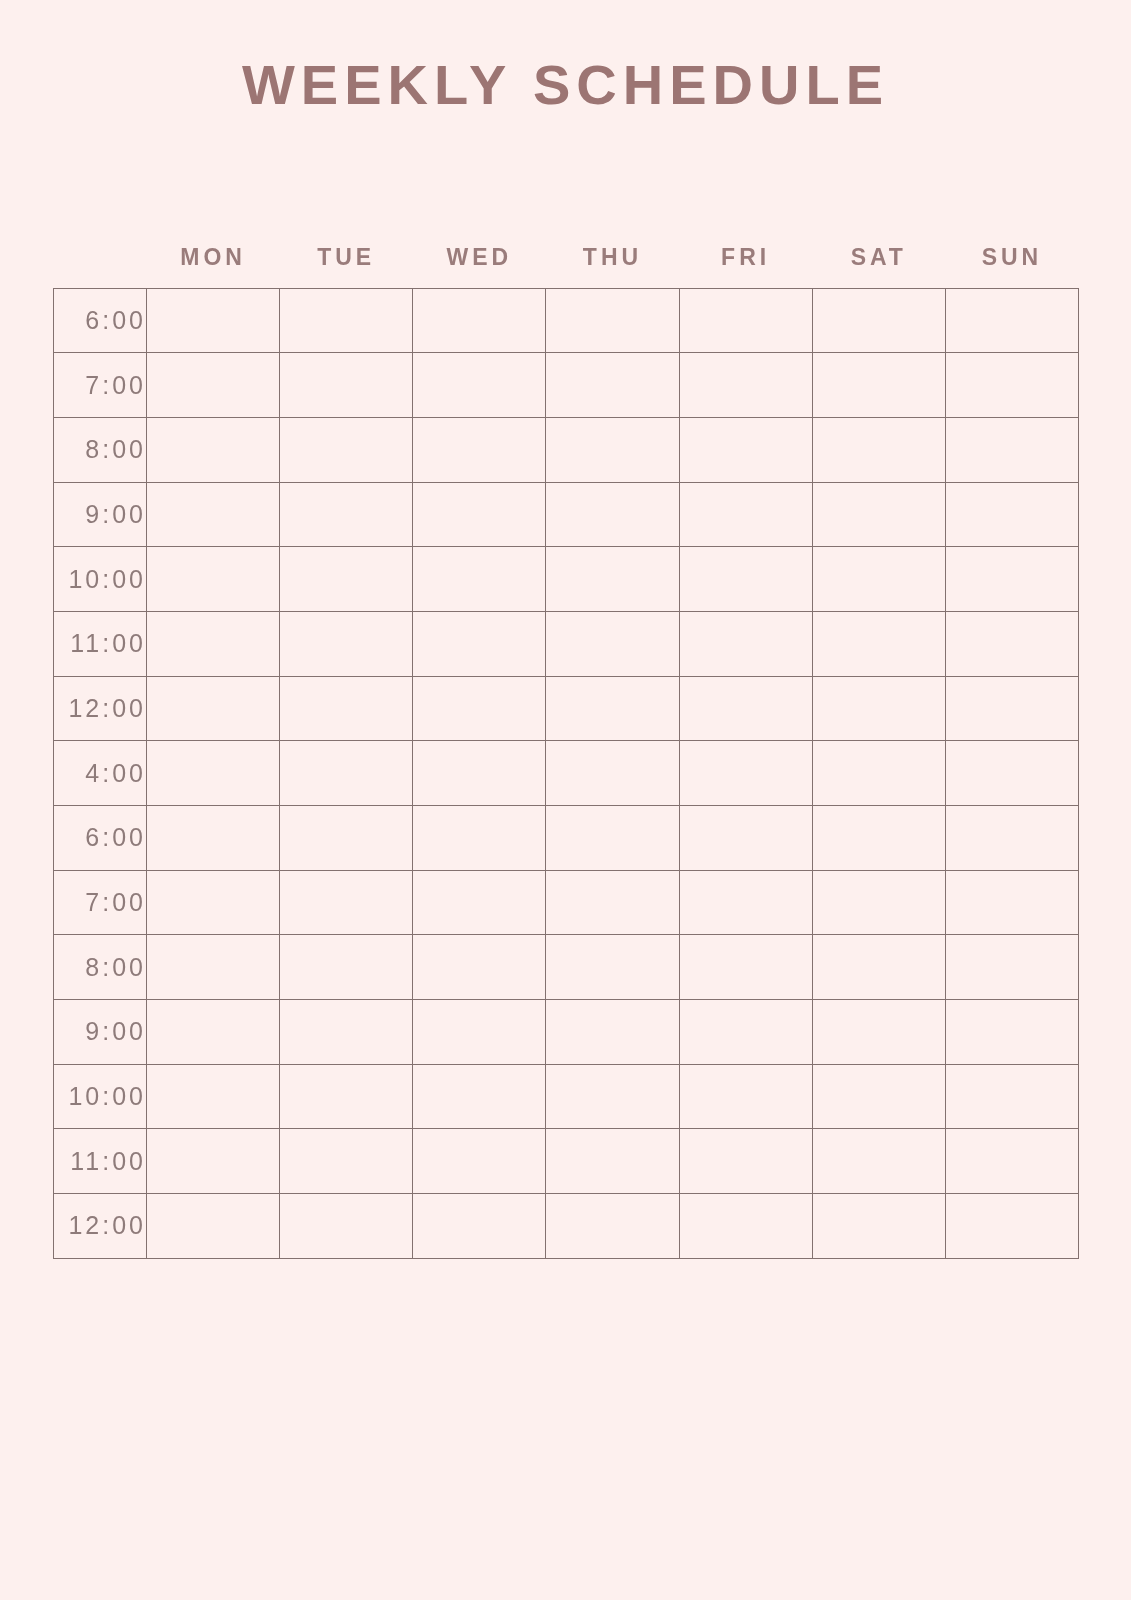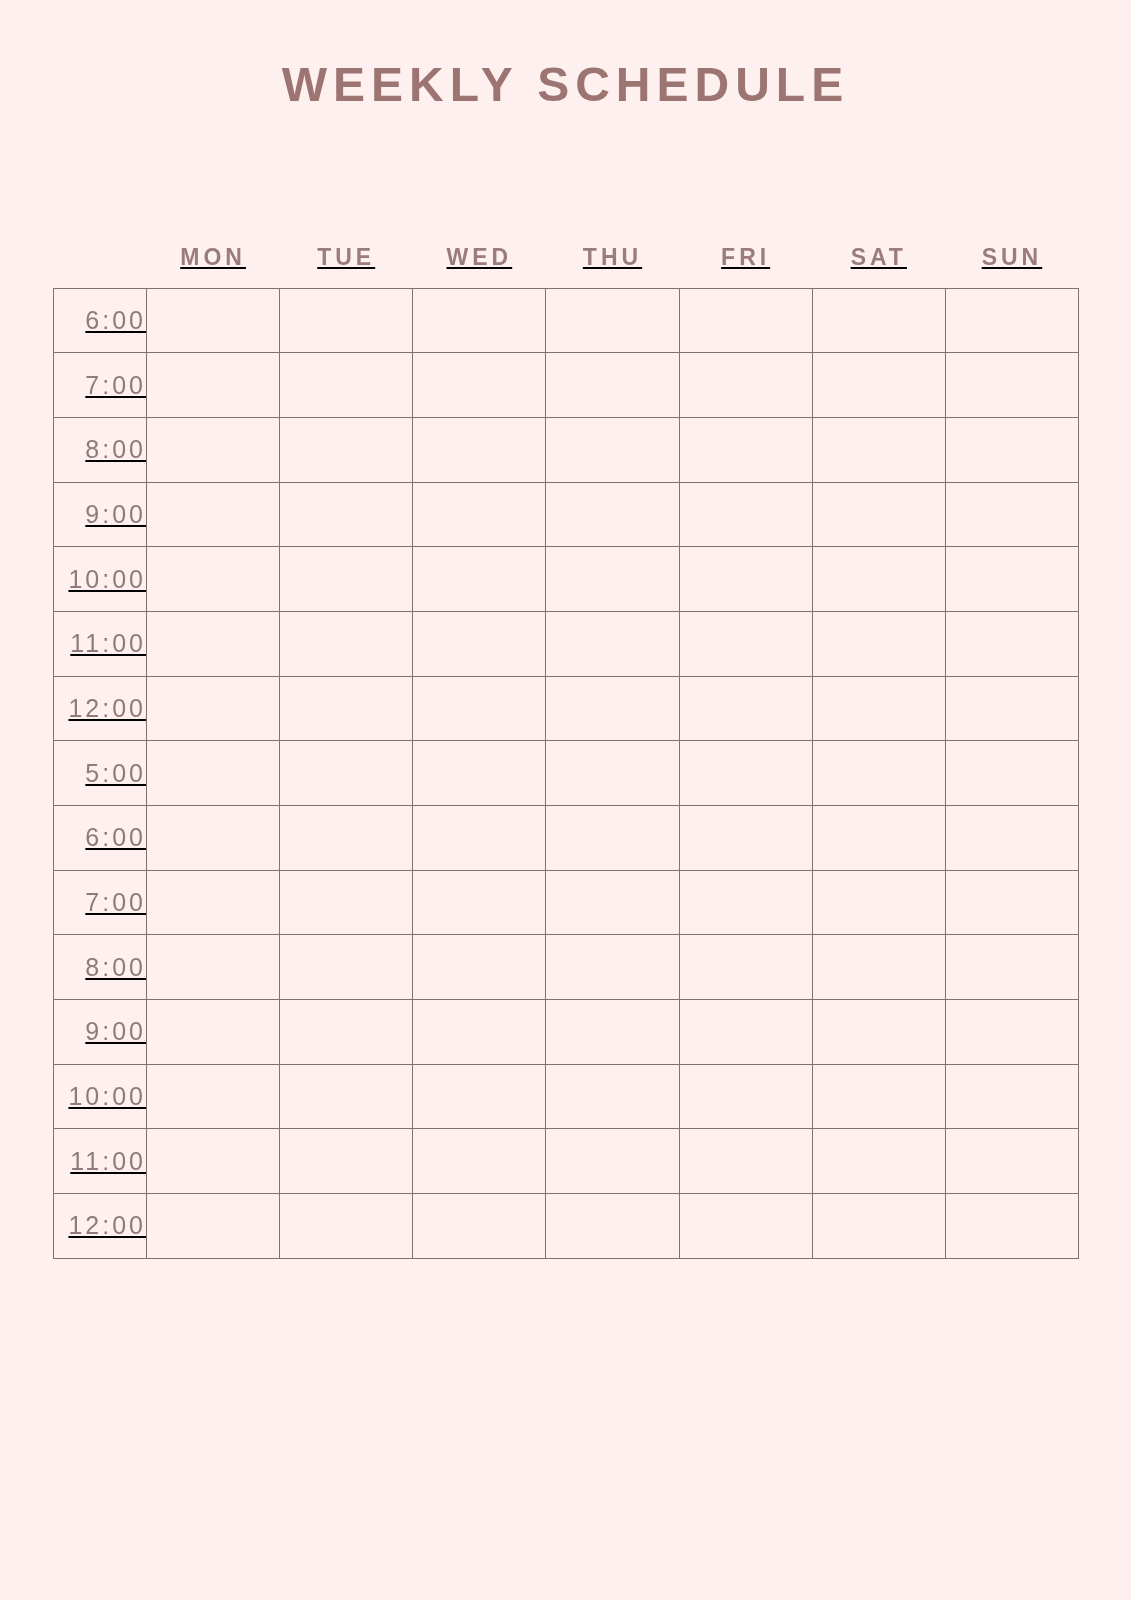--- a/index.html
+++ b/index.html
@@ -19,33 +19,32 @@
   }
   .page {
     position: relative;
     width: 1131px;
     height: 1600px;
     background: var(--background);
   }
   .title {
     padding-top: 54px;
     text-align: center;
-    font-size: 48px;
+    font-size: 56px;
     line-height: 62px;
     font-weight: 700;
     letter-spacing: 6px;
     color: var(--title-color);
   }
   table.grid {
     margin-left: 53px;
     margin-top: 112px;
     width: 1026px;
     border-collapse: collapse;
     table-layout: fixed;
-    text-decoration: underline;
   }
   col.time-col { width: 93px; }
   thead th {
     height: 60px;
     vertical-align: middle;
     text-align: center;
     font-size: 23px;
     font-weight: 700;
     letter-spacing: 4px;
     color: var(--day-header-color);
@@ -153,21 +152,21 @@
           <td class="time-cell">12:00</td>
           <td class="slot-cell"></td>
           <td class="slot-cell"></td>
           <td class="slot-cell"></td>
           <td class="slot-cell"></td>
           <td class="slot-cell"></td>
           <td class="slot-cell"></td>
           <td class="slot-cell"></td>
         </tr>
         <tr>
-          <td class="time-cell">5:00</td>
+          <td class="time-cell">4:00</td>
           <td class="slot-cell"></td>
           <td class="slot-cell"></td>
           <td class="slot-cell"></td>
           <td class="slot-cell"></td>
           <td class="slot-cell"></td>
           <td class="slot-cell"></td>
           <td class="slot-cell"></td>
         </tr>
         <tr>
           <td class="time-cell">6:00</td>

